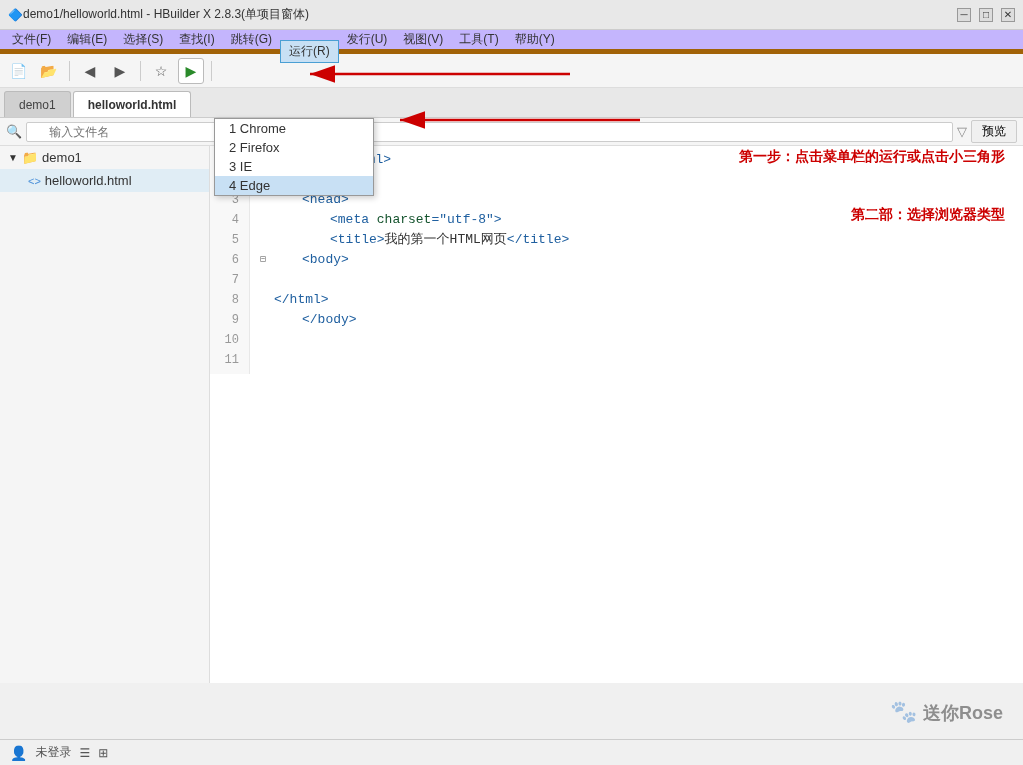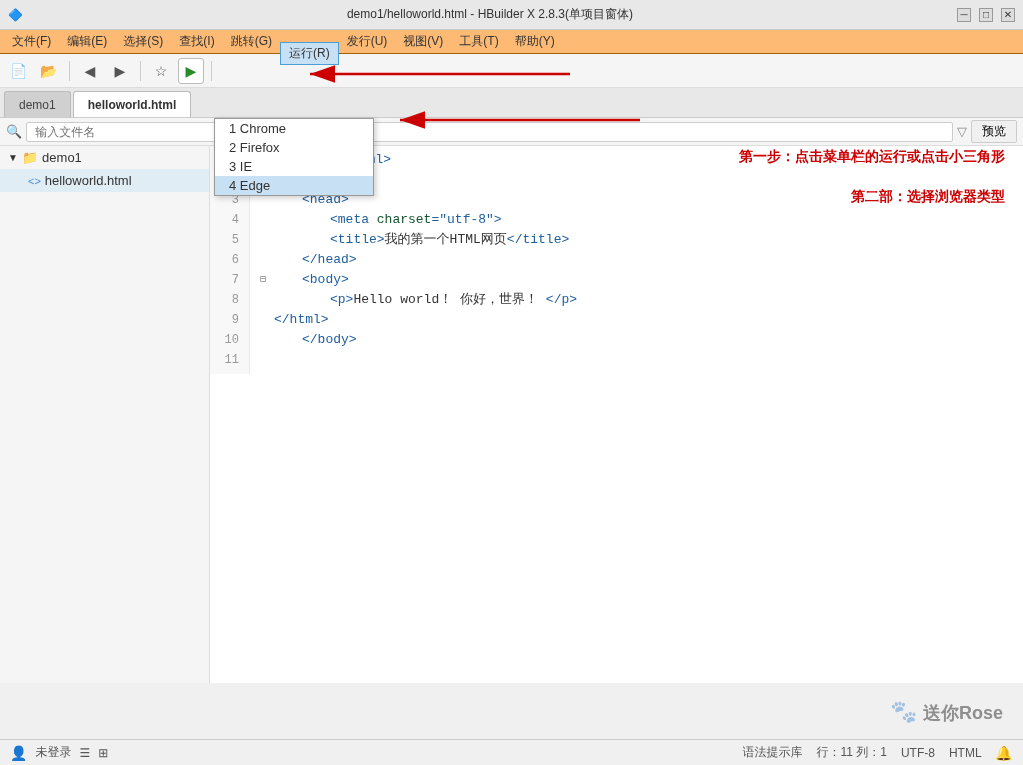--- a/index.html
+++ b/index.html
@@ -19,38 +19,38 @@
       background: #e8e8e8;
       display: flex;
       align-items: center;
       justify-content: space-between;
       border-bottom: 1px solid #ccc;
       padding: 0 8px;
       font-size: 12px;
       color: #333;
     }
     .title-bar-left { display: flex; align-items: center; gap: 6px; }
-    .title-bar-center { flex: 1; text-align: center; font-size: 12px; }
+    .title-bar-center { flex: 1; text-align: left; font-size: 12px; }
     .title-bar-right { display: flex; align-items: center; gap: 8px; }
     .win-btn {
       width: 14px; height: 14px;
       border: 1px solid #999;
       background: #ddd;
       cursor: pointer;
       font-size: 10px;
       display: flex; align-items: center; justify-content: center;
     }
 
     
     .menu-bar {
       height: 24px;
-      background: #fdba74;
-      display: flex;
-      align-items: center;
-      border-bottom: 1px solid #a16207;
+      background: #c4b5fd;
+      display: flex;
+      align-items: center;
+      border-bottom: 5px solid #a16207;
       padding: 0 4px;
       font-size: 12px;
       color: #333;
     }
     .menu-item {
       padding: 2px 8px;
       cursor: pointer;
       white-space: nowrap;
     }
     .menu-item.active { background: #c8e0f4; border: 1px solid #4a9fd4; margin-top: 24px; }
@@ -124,21 +124,21 @@
       display: flex;
       align-items: center;
       padding: 0 6px;
       gap: 4px;
     }
     .search-input {
       flex: 1;
       height: 20px;
       border: 1px solid #ccc;
       border-radius: 2px;
-      padding: 0 8px;
+      padding: 0 22px;
       font-size: 12px;
       background: #fff;
       color: #999;
     }
     .preview-btn {
       padding: 2px 10px;
       border: 1px solid #ccc;
       background: #f0f0f0;
       font-size: 12px;
       cursor: pointer;
@@ -402,33 +402,27 @@
           <span class="fold-icon">&nbsp;</span>
           <span style="display:inline-block;width:56px"></span>
           <span class="tag">&lt;meta <span class="attr">charset</span>="utf-8"&gt;</span>
         </div>
         <div class="code-line">
           <span class="fold-icon">&nbsp;</span>
           <span style="display:inline-block;width:56px"></span>
           <span class="tag">&lt;title&gt;<span class="text-content">我的第一个HTML网页</span>&lt;/title&gt;</span>
         </div>
         <div class="code-line">
-          <span class="fold-icon">&nbsp;</span>
-          <span style="display:inline-block;width:28px"></span>
-          <span class="tag">&lt;/head&gt;</span>
-        </div>
-        <div class="code-line">
           <span class="fold-icon" style="color:#888;">⊟</span>
           <span style="display:inline-block;width:28px"></span>
           <span class="tag">&lt;body&gt;</span>
         </div>
         <div class="code-line">
           <span class="fold-icon">&nbsp;</span>
           <span style="display:inline-block;width:56px"></span>
-          <span class="tag">&lt;p&gt;<span class="text-content">Hello world！ 你好，世界！ </span>&lt;/p&gt;</span>
         </div>
         <div class="code-line">
           <span class="fold-icon">&nbsp;</span>
           <span class="tag">&lt;/html&gt;</span>
         </div>
         <div class="code-line">
           <span class="fold-icon">&nbsp;</span>
           <span style="display:inline-block;width:28px"></span>
           <span class="tag">&lt;/body&gt;</span>
         </div>
@@ -458,34 +452,27 @@
       <polygon points="0 0, 10 3.5, 0 7" fill="#cc0000"></polygon>
     </marker>
   </defs>
 
   <line x1="570" y1="14" x2="310" y2="14" stroke="#cc0000" stroke-width="2.5" marker-end="url(#arrowhead1)"></line>
 
   <line x1="640" y1="60" x2="400" y2="60" stroke="#cc0000" stroke-width="2.5" marker-end="url(#arrowhead2)"></line>
 </svg>
 
 <div style="position:absolute; top:148px; right:18px; color:#cc0000; font-size:14px; font-weight:bold; pointer-events:none;">第一步：点击菜单栏的运行或点击小三角形</div>
-<div style="position:absolute; top:188px; right:18px; color:#cc0000; font-size:14px; font-weight:bold; pointer-events:none;">第二部：选择浏览器类型</div>
+<div style="position:absolute; top:206px; right:18px; color:#cc0000; font-size:14px; font-weight:bold; pointer-events:none;">第二部：选择浏览器类型</div>
 
 <div class="watermark">
   <span style="font-size:22px;opacity:0.5;">🐾</span>
   <span>送你Rose</span>
 </div>
 
 <div class="status-bar">
   <div class="status-left">
     <span class="status-icon">👤</span>
     <span>未登录</span>
     <span>☰</span>
     <span>⊞</span>
   </div>
-  <div class="status-right">
-    <span>语法提示库</span>
-    <span>行：11  列：1</span>
-    <span>UTF-8</span>
-    <span>HTML</span>
-    <span class="bell-icon">🔔</span>
-  </div>
 </div>
 
 </body></html>

